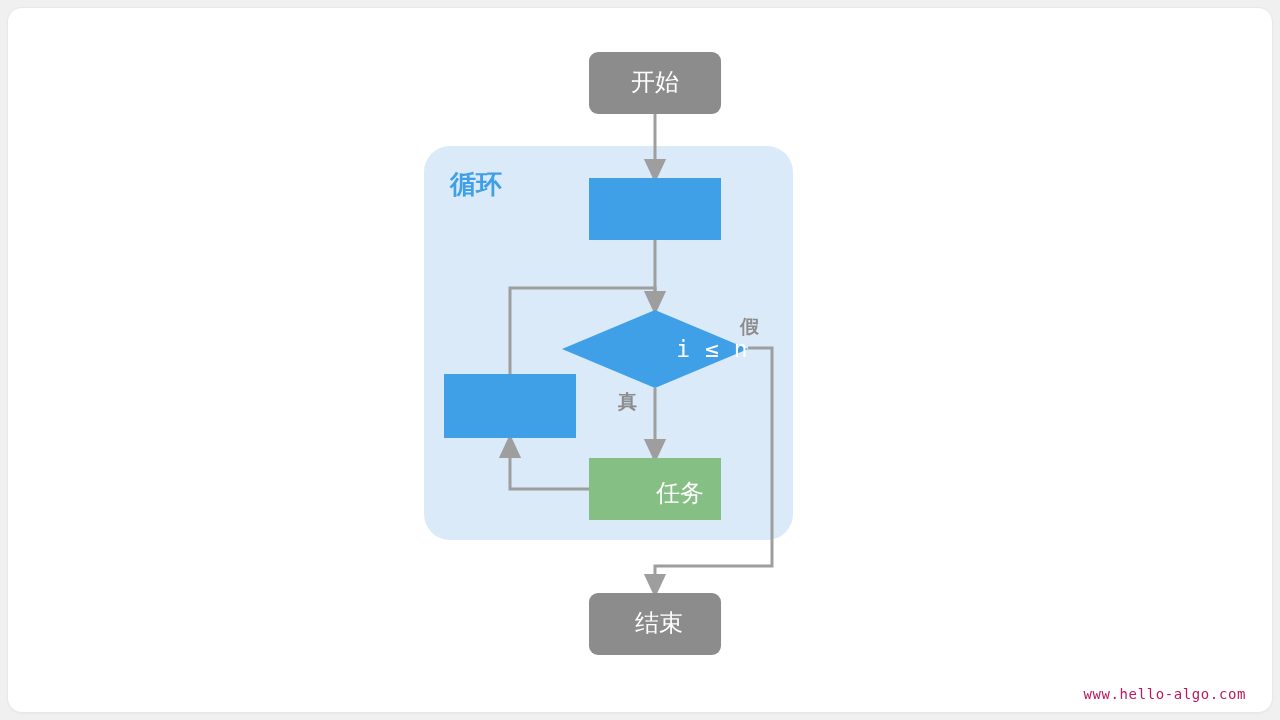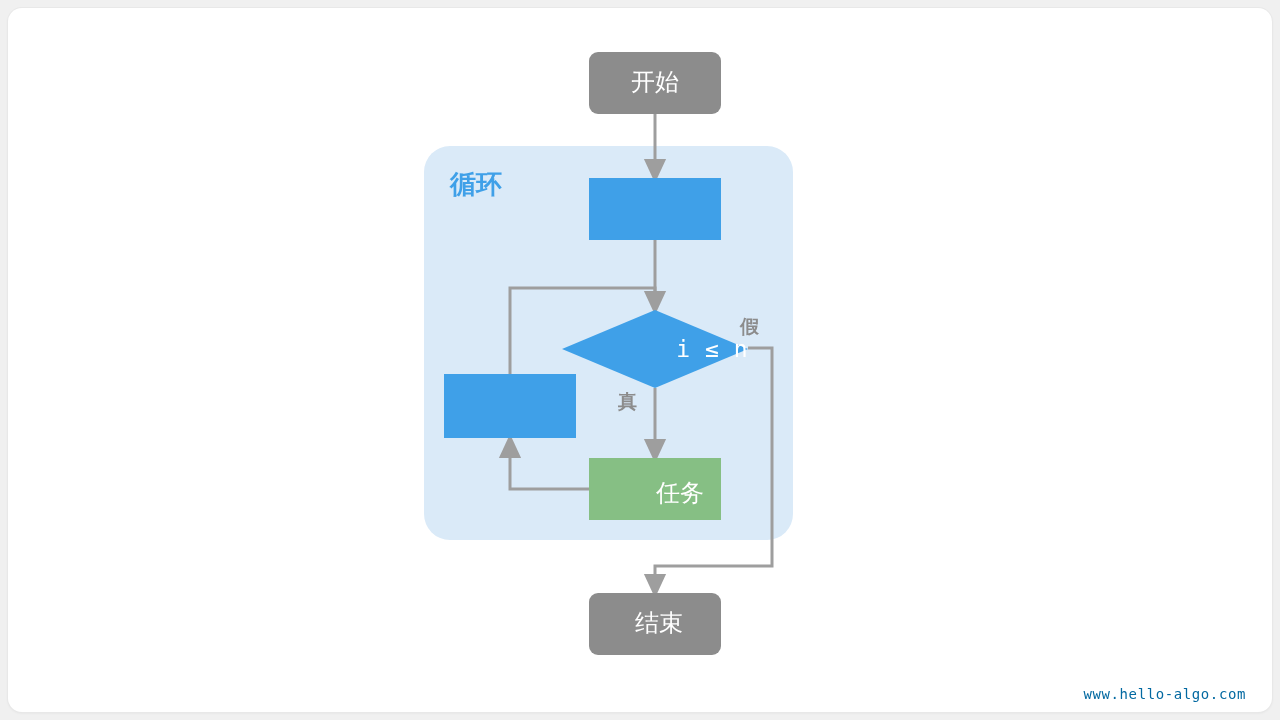--- a/index.html
+++ b/index.html
@@ -58,21 +58,21 @@
     left: 450px;
     top: 167px;
     color: #3fa0e8;
     font-weight: bold;
     font-size: 26px;
   }
   #watermark {
     position: absolute;
     right: 34px;
     bottom: 18px;
-    color: #0369a1;
+    color: #be185d;
     font-size: 14px;
     font-family: "DejaVu Sans Mono", "Liberation Mono", monospace;
     letter-spacing: 0.6px;
   }
 </style>
 </head>
 <body>
 
 <div id="stage">
   <div id="card"></div>

